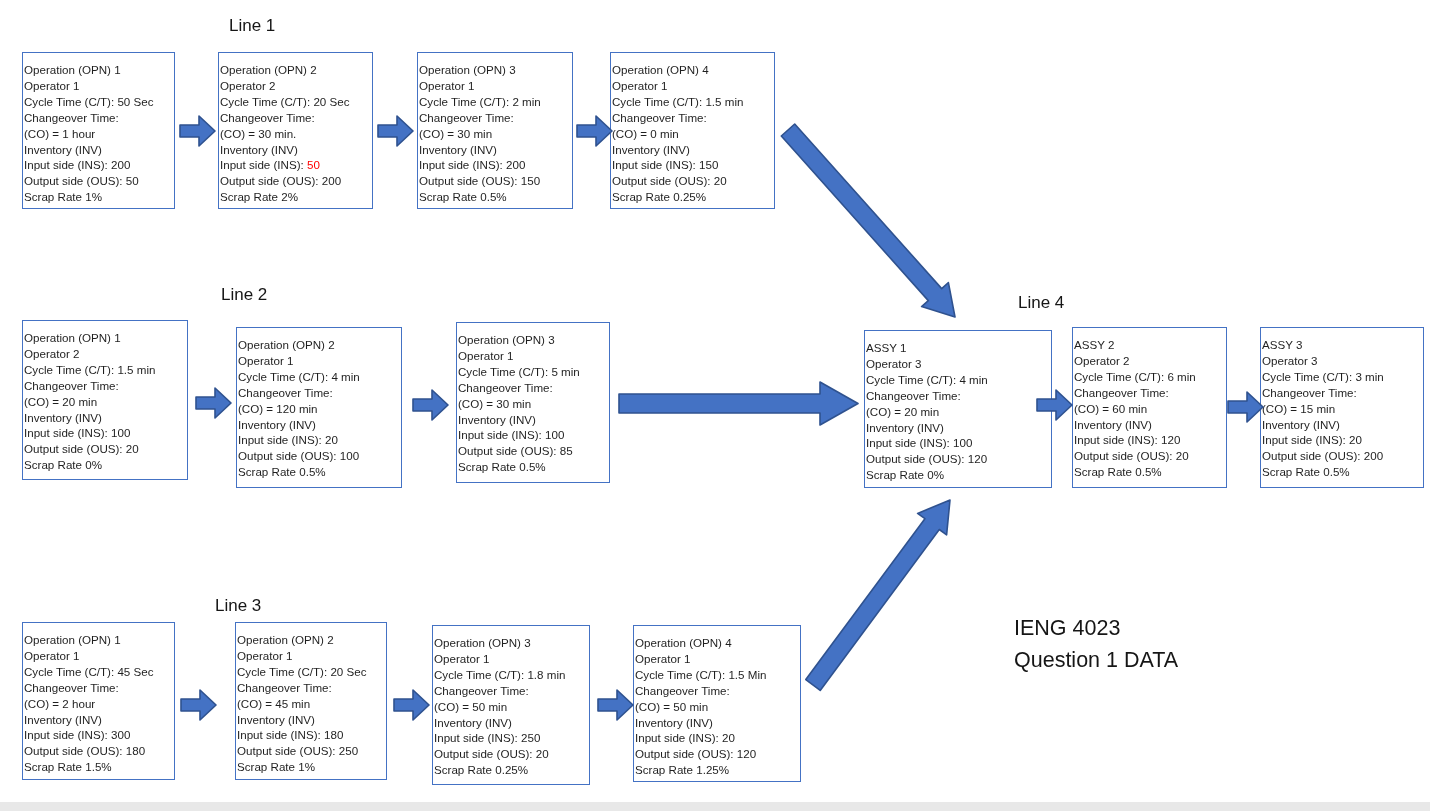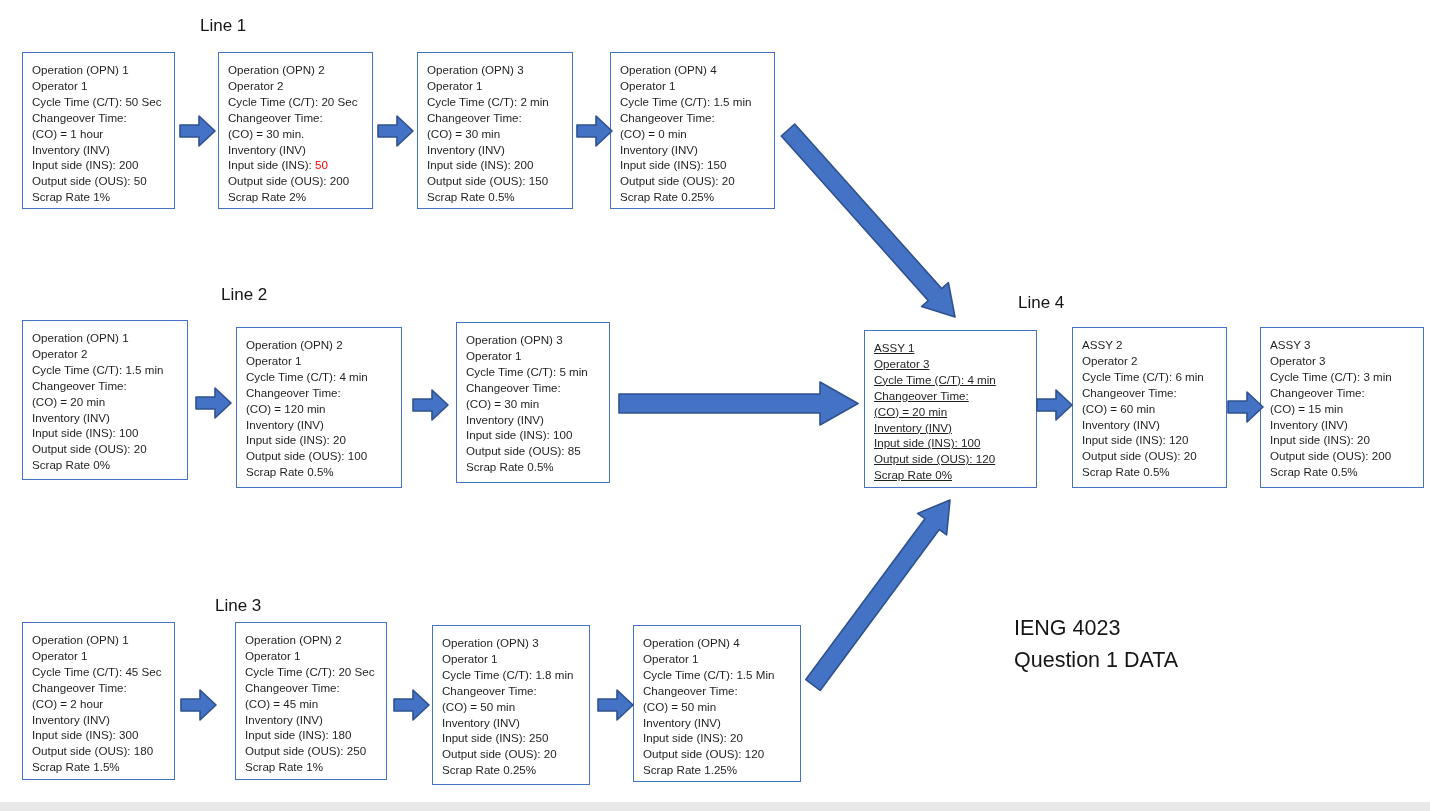--- a/index.html
+++ b/index.html
@@ -17,21 +17,21 @@
     width:1430px;height:811px;
     background:var(--bg);
     font-family:"Liberation Sans", sans-serif;
     overflow:hidden;
   }
   .opbox{
     position:absolute;
     box-sizing:border-box;
     border:1.6px solid var(--box-border);
     background:#fff;
-    padding:9px 3px 0 9px;
+    padding:9px 3px 0 1px;
     font-size:11.6px;
     line-height:15.9px;
     color:#1f1f1f;
   }
   .row{white-space:nowrap;}
   .red{color:var(--red);}
   .line-label{
     position:absolute;
     font-size:17px;
     color:#161616;
@@ -55,21 +55,21 @@
     position:absolute;
     left:0;top:802px;width:1430px;height:9px;
     background:var(--bar);
   }
 </style>
 </head>
 <body>
 
 <div class="stage">
 
-  <div class="line-label" style="left:200px;top:16px;">Line 1</div>
+  <div class="line-label" style="left:229px;top:16px;">Line 1</div>
   <div class="line-label" style="left:221px;top:285px;">Line 2</div>
   <div class="line-label" style="left:215px;top:596px;">Line 3</div>
   <div class="line-label" style="left:1018px;top:293px;">Line 4</div>
 
   <div class="opbox" style="left:22px;top:52px;width:153px;height:157px;">
       <div class="row">Operation (OPN) 1</div>
       <div class="row">Operator 1</div>
       <div class="row">Cycle Time (C/T): 50 Sec</div>
       <div class="row">Changeover Time:</div>
       <div class="row">(CO) = 1 hour</div>
@@ -164,21 +164,21 @@
       <polygon points="1,11 20,11 20,2 36,17 20,32 20,23 1,23"></polygon>
     </svg>
   <svg class="arrow" style="left:412px;top:388px;" width="37" height="34" viewBox="0 0 37 34">
       <polygon points="1,11 20,11 20,2 36,17 20,32 20,23 1,23"></polygon>
     </svg>
 
   <svg class="arrow" style="left:618px;top:381px;" width="242" height="45" viewBox="0 0 242 45">
     <polygon points="1,13 202,13 202,1 240,22.5 202,44 202,32 1,32"></polygon>
   </svg>
 
-  <div class="opbox" style="left:864px;top:330px;width:173px;height:158px;text-decoration:underline;">
+  <div class="opbox" style="left:864px;top:330px;width:188px;height:158px;">
       <div class="row">ASSY 1</div>
       <div class="row">Operator 3</div>
       <div class="row">Cycle Time (C/T): 4 min</div>
       <div class="row">Changeover Time:</div>
       <div class="row">(CO) = 20 min</div>
       <div class="row">Inventory (INV)</div>
       <div class="row">Input side (INS): 100</div>
       <div class="row">Output side (OUS): 120</div>
       <div class="row">Scrap Rate 0%</div>
     </div>

